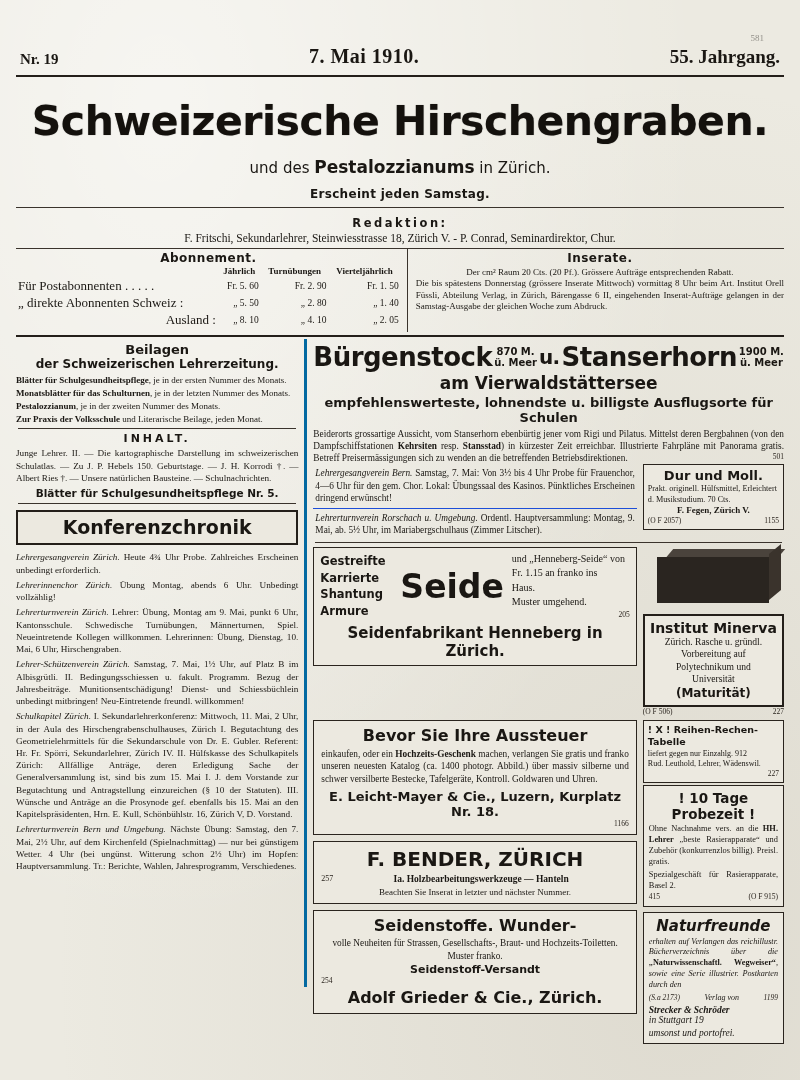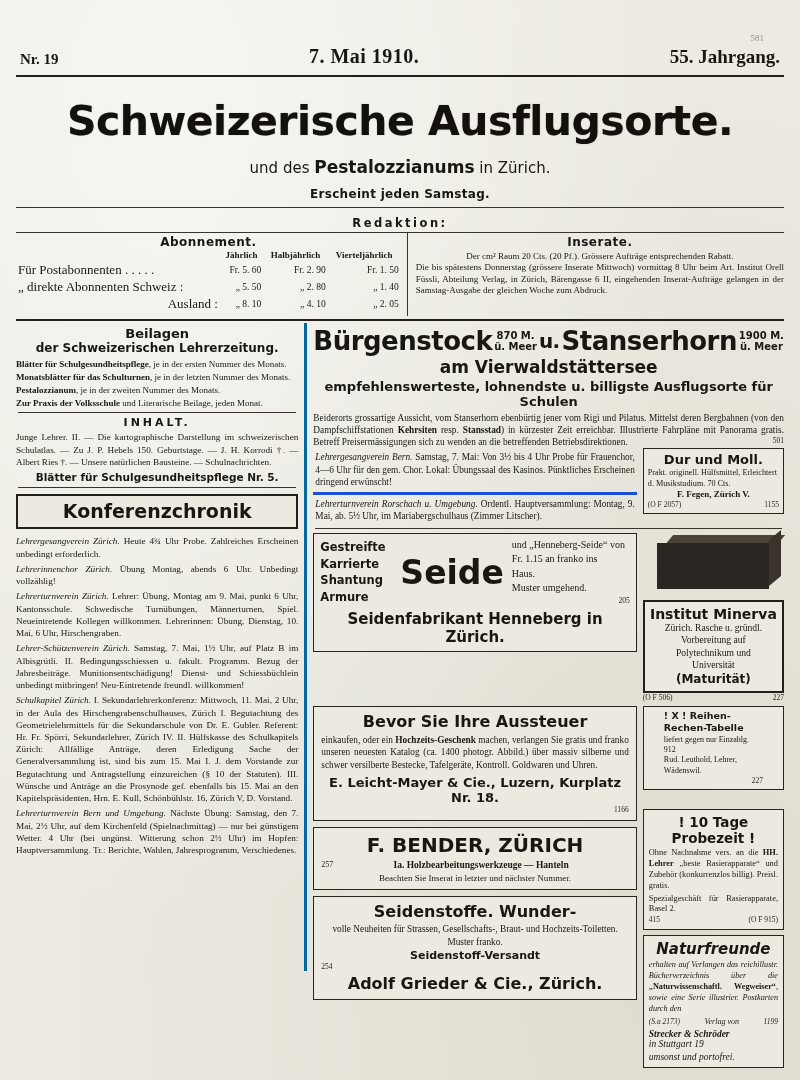--- a/index.html
+++ b/index.html
@@ -139,21 +139,21 @@
   .bg-small { font-family:"DejaVu Sans", sans-serif; font-weight:bold; font-size:10px; line-height:1.1; text-align:center; }
   .bg-center { text-align:center; font-family:"DejaVu Sans", sans-serif; font-weight:bold; font-size:17px; margin:1px 0 2px; }
   .bg-line2 { text-align:center; font-family:"DejaVu Sans", sans-serif; font-weight:bold; font-size:13px; margin-bottom:3px; }
   .bg-text { font-size:9.3px; line-height:1.3; text-align:justify; }
   .bg-text b { font-weight: bold; }
 
   .two-cols { display: flex; }
   .tc-l { width: 70%; padding-right: 6px; box-sizing: border-box; }
   .tc-r { width: 30%; box-sizing: border-box; }
 
-  .notice { font-size: 9.3px; line-height:1.35; border-bottom:3px solid #1d4ed8; padding:3px 2px; text-align: justify;}
+  .notice { font-size: 9.3px; line-height:1.35; border-bottom:1px solid #1d4ed8; padding:3px 2px; text-align: justify;}
   .notice i { font-style: italic; }
 
   .durmoll { border:1px solid #2a241e; padding:3px 4px; font-size:8.2px; line-height:1.25; background:#ece9e0;}
   .durmoll .big { font-family:"DejaVu Sans", sans-serif; font-weight:bold; font-size:13px; text-align:center; display:block; }
   .durmoll .nm { font-weight:bold; font-size:9px; text-align:center; display:block; }
 
   .seide-box { border:1px solid #2a241e; padding:4px 6px 5px; background:#ece9e0; margin-bottom:6px;}
   .seide-row { display:flex; align-items:center; }
   .seide-left { font-family:"DejaVu Sans", sans-serif; font-weight:bold; font-size:11.5px; line-height:1.45; width:72px;}
   .seide-mid { font-family:"DejaVu Sans", sans-serif; font-weight:bold; font-size:33px; padding:0 8px; }
@@ -180,21 +180,21 @@
   .bender .b { font-size:9.5px; text-align:center; margin-top:3px;}
   .bender .b b { font-weight:bold;}
   .bender .n { font-size:8px; }
 
   .grieder { border:1px solid #2a241e; background:#ece9e0; padding:5px 7px 6px;}
   .grieder .h { text-align:center; font-family:"DejaVu Sans", sans-serif; font-weight:bold; font-size:16px; }
   .grieder .b { font-size:9.3px; text-align:center; line-height:1.35; margin-top:2px;}
   .grieder .c { text-align:center; font-family:"DejaVu Sans", sans-serif; font-weight:bold; font-size:11px; }
   .grieder .f { text-align:center; font-family:"DejaVu Sans", sans-serif; font-weight:bold; font-size:16px; margin-top:3px;}
 
-  .tabelle { border:1px solid #2a241e; background:#ece9e0; padding:3px 20px; font-size:8px; line-height:1.3; margin-bottom:19px;}
+  .tabelle { border:1px solid #2a241e; background:#ece9e0; padding:3px 4px; font-size:8px; line-height:1.3; margin-bottom:2px;}
   .tabelle .h { font-family:"DejaVu Sans", sans-serif; font-weight:bold; font-size:9.5px; }
 
   .probe { border:1px solid #2a241e; background:#ece9e0; padding:4px 5px 5px; margin-bottom:5px;}
   .probe .h { text-align:center; font-family:"DejaVu Sans", sans-serif; font-weight:bold; font-size:13.5px; }
   .probe .b { font-size:8.4px; line-height:1.3; text-align:justify; margin-top:2px;}
   .probe .b b { font-weight:bold;}
 
   .natur { border:1px solid #2a241e; background:#ece9e0; padding:4px 5px 5px;}
   .natur .h { text-align:center; font-family:"DejaVu Sans", sans-serif; font-weight:bold; font-size:15px; font-style:italic;}
   .natur .b { font-size:8.2px; line-height:1.32; text-align:justify; margin-top:2px; font-style:italic;}
@@ -226,40 +226,41 @@
 
     <div class="corner-num">581</div>
 
     <div class="topline">
       <div class="issue">Nr. 19</div>
       <div class="date">7. Mai 1910.</div>
       <div class="year">55. Jahrgang.</div>
     </div>
     <div class="rule-thick"></div>
 
-    <div class="title">Schweizerische Ausflugsorte.</div>
+    <div class="title">Schweizerische Hirschengraben.</div>
     <div class="subtitle2">
       <span>und des </span><b>Pestalozzianums</b><span> in Zürich.</span>
     </div>
     <div class="appears">Erscheint jeden Samstag.</div>
 
     <div class="rule-thin"></div>
     <div style="height:3px"></div>
     <div class="redaktion-head">Redaktion:</div>
+    <div class="redaktion-body">F. Fritschi, Sekundarlehrer, Steinwiesstrasse 18, Zürich V. - P. Conrad, Seminardirektor, Chur.</div>
     <div class="rule-thin"></div>
 
     <div class="ab-wrap">
       <div class="ab-left">
         <div class="ab-title">Abonnement.</div>
         <table class="ab-table">
           <tbody>
               <tr>
             <th></th>
             <th>Jährlich</th>
-            <th>Halbjährlich</th>
+            <th>Turnübungen</th>
             <th>Vierteljährlich</th>
           </tr>
           <tr>
             <td class="lbl">Für Postabonnenten . . . . .</td>
             <td class="num">Fr. 5. 60</td>
             <td class="num">Fr. 2. 90</td>
             <td class="num">Fr. 1. 50</td>
           </tr>
           <tr>
             <td class="lbl">„  direkte Abonnenten   Schweiz :</td>

